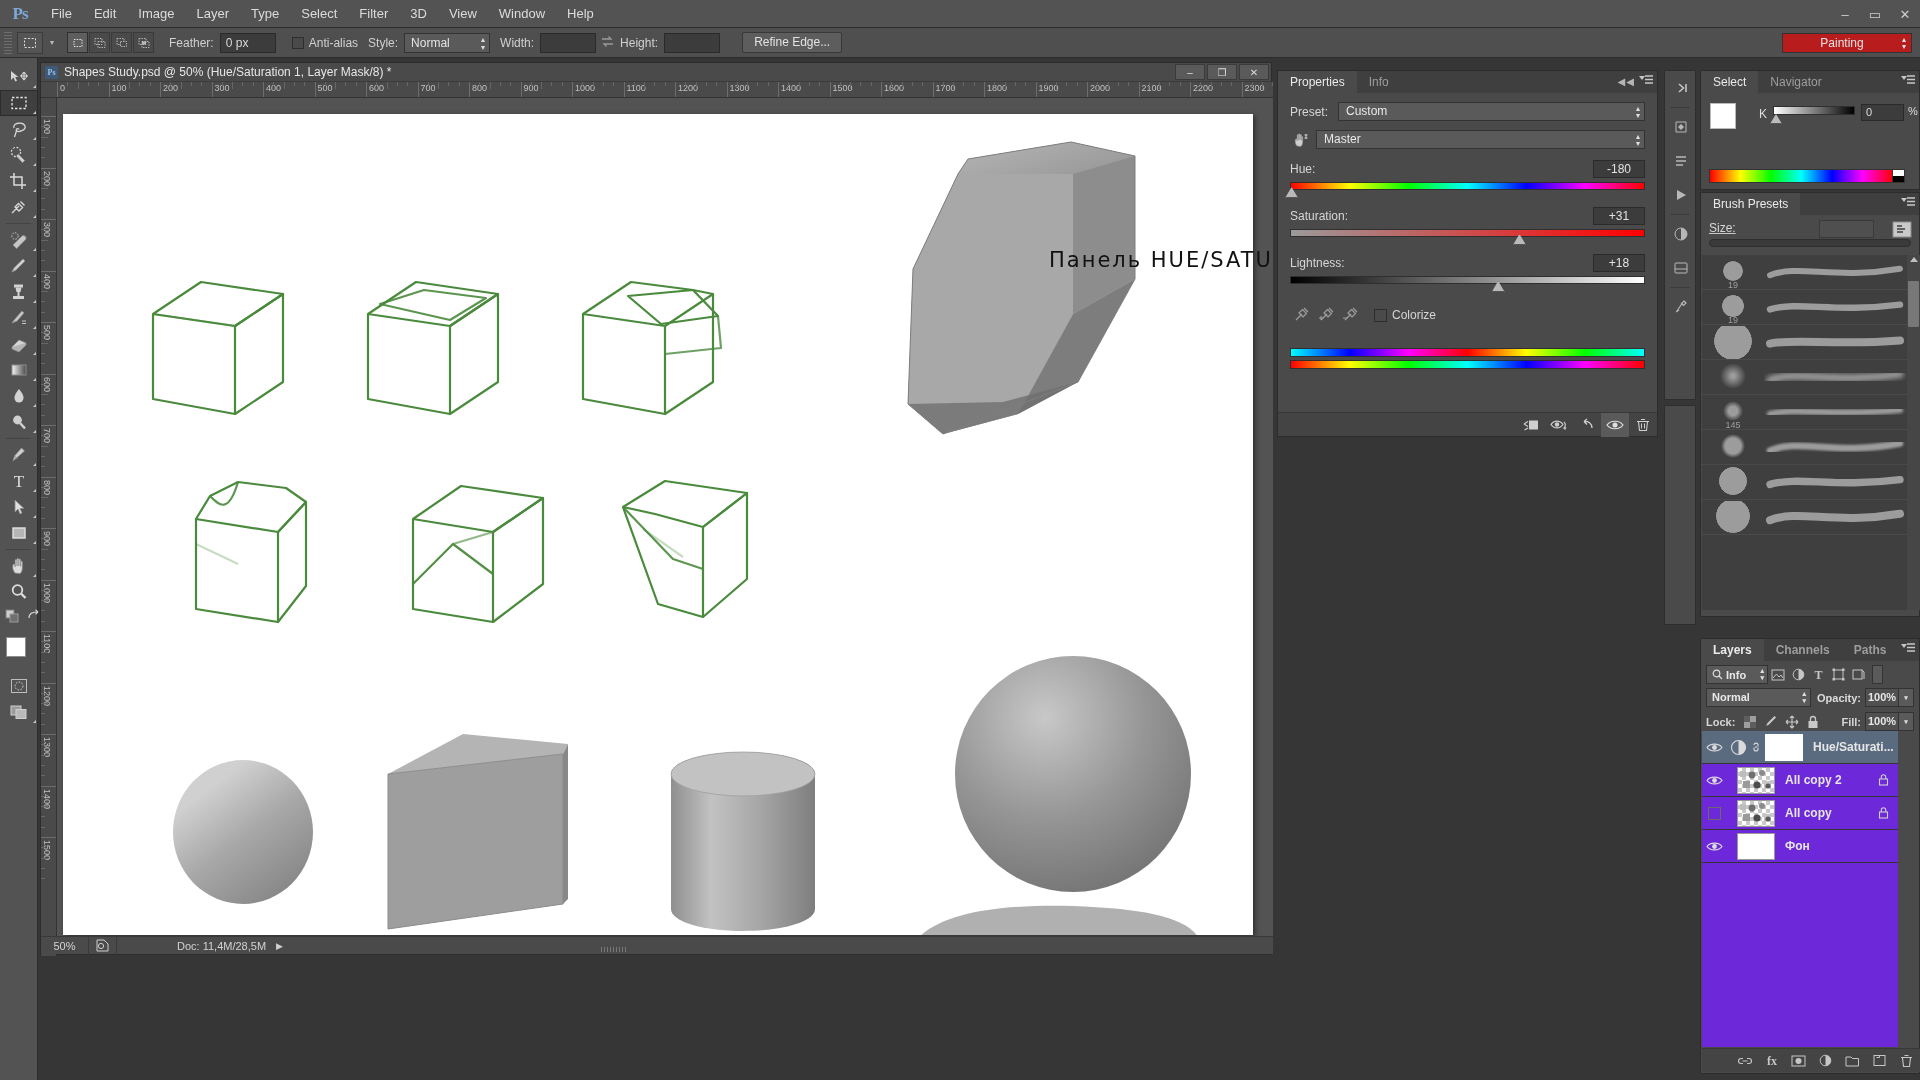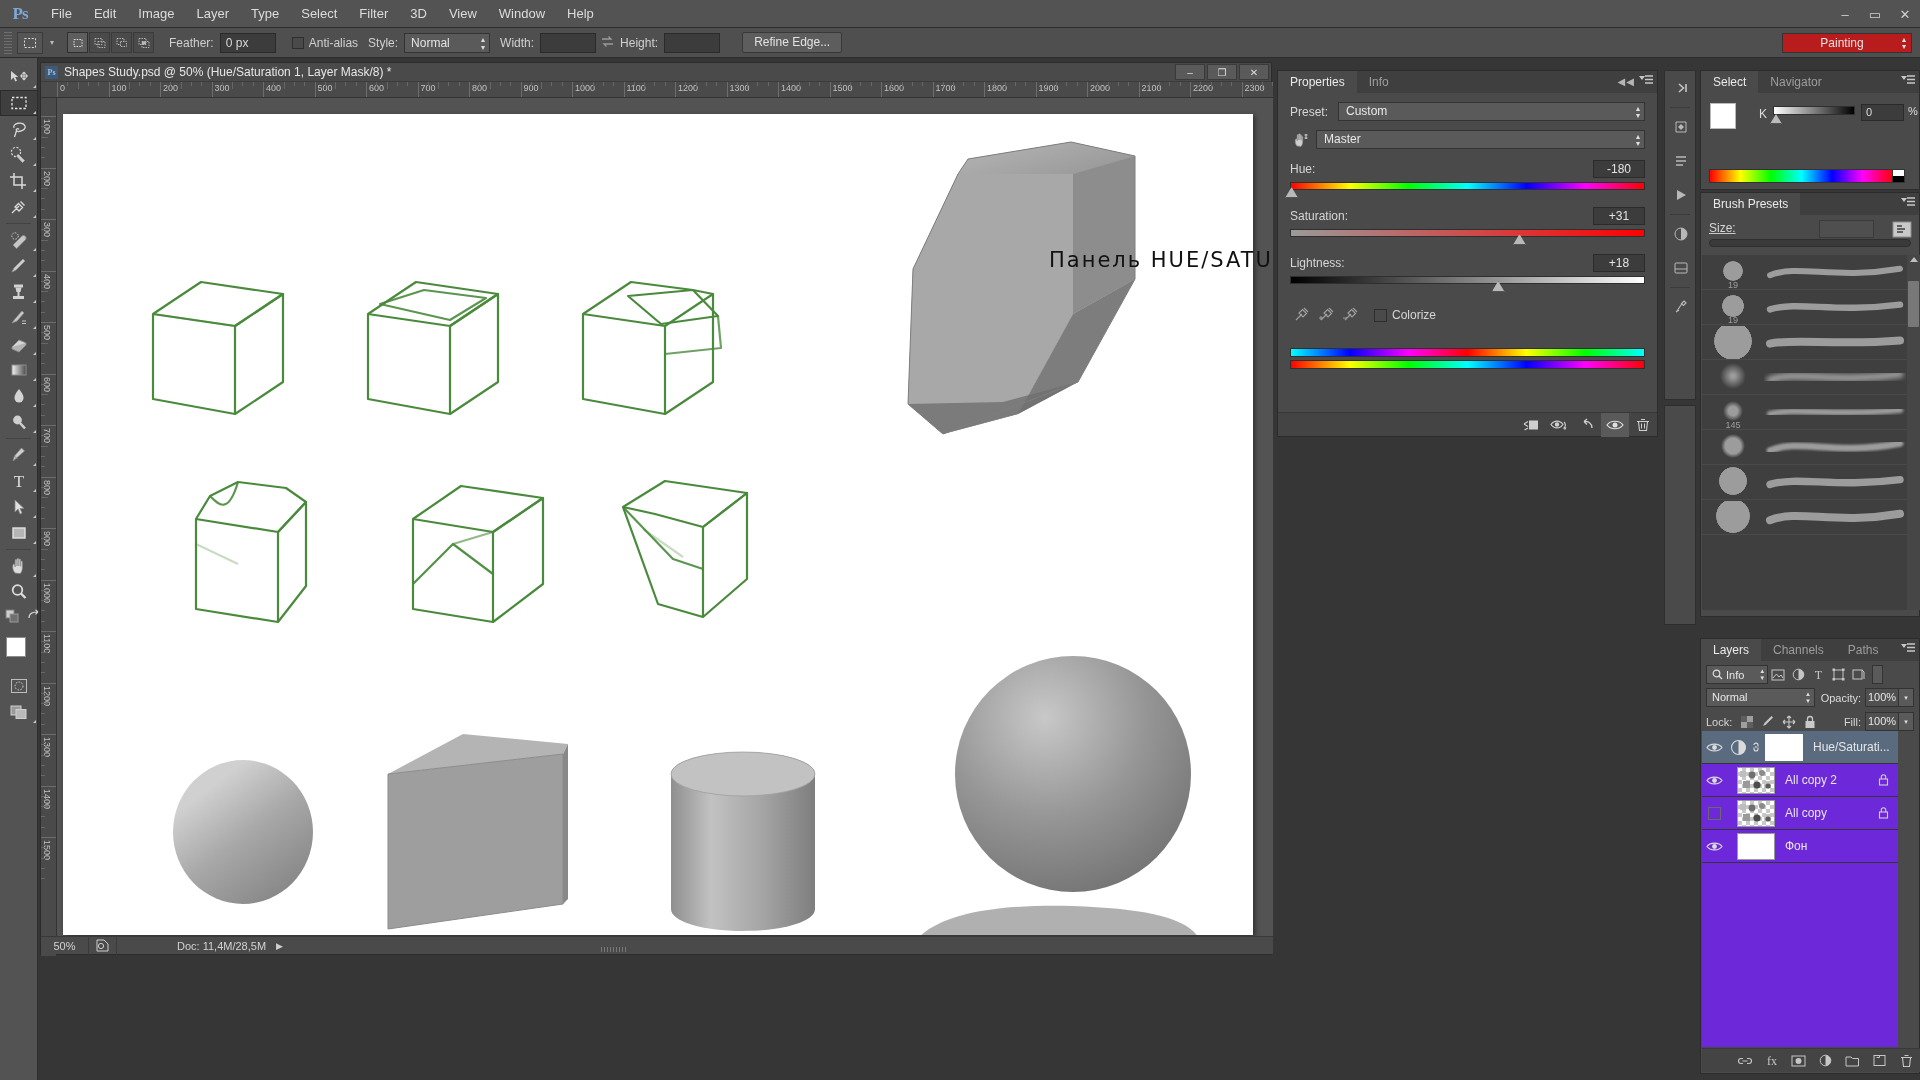--- a/index.html
+++ b/index.html
@@ -253,21 +253,21 @@
   .bp-scroll-thumb { position:absolute; top:26px; left:1px; width:11px; height:46px; background:#787878; border-radius:1px;}
   .bp-scroll-up { position:absolute; top:2px; left:3px; width:0;height:0;
       border-left:4px solid transparent;border-right:4px solid transparent;border-bottom:5px solid #c0c0c0;}
 
   .panelstrip2 {
     position:absolute; left:1664px; top:405px; width:32px; height:220px;
     background:#4a4a4a; border:1px solid #2e2e2e;
   }
 
   
-  .layerspanel { position:absolute; left:1700px; top:638px; width:220px; height:436px; }
+  .layerspanel { position:absolute; left:1700px; top:638px; width:220px; height:436px;font-weight:bold; }
   .lp-filter { display:flex; align-items:center; padding:4px 5px 0 5px; }
   .lp-kind {
     height:19px; background:#5a5a5a; border:1px solid #333; font-size:11px; color:#e6e6e6;
     display:flex; align-items:center; padding:0 2px 0 5px; width:62px; position:relative;
   }
   .lp-fic { width:20px; height:19px; display:flex; align-items:center; justify-content:center; }
   .lp-toggle { width:11px; height:19px; background:#5a5a5a; border:1px solid #333; margin-left:4px;}
   .lp-blend { display:flex; align-items:center; padding:4px 5px 0 5px; }
   .lp-blend-sel {
     flex:1; height:19px; background:#5a5a5a; border:1px solid #333; color:#e8e8e8;

